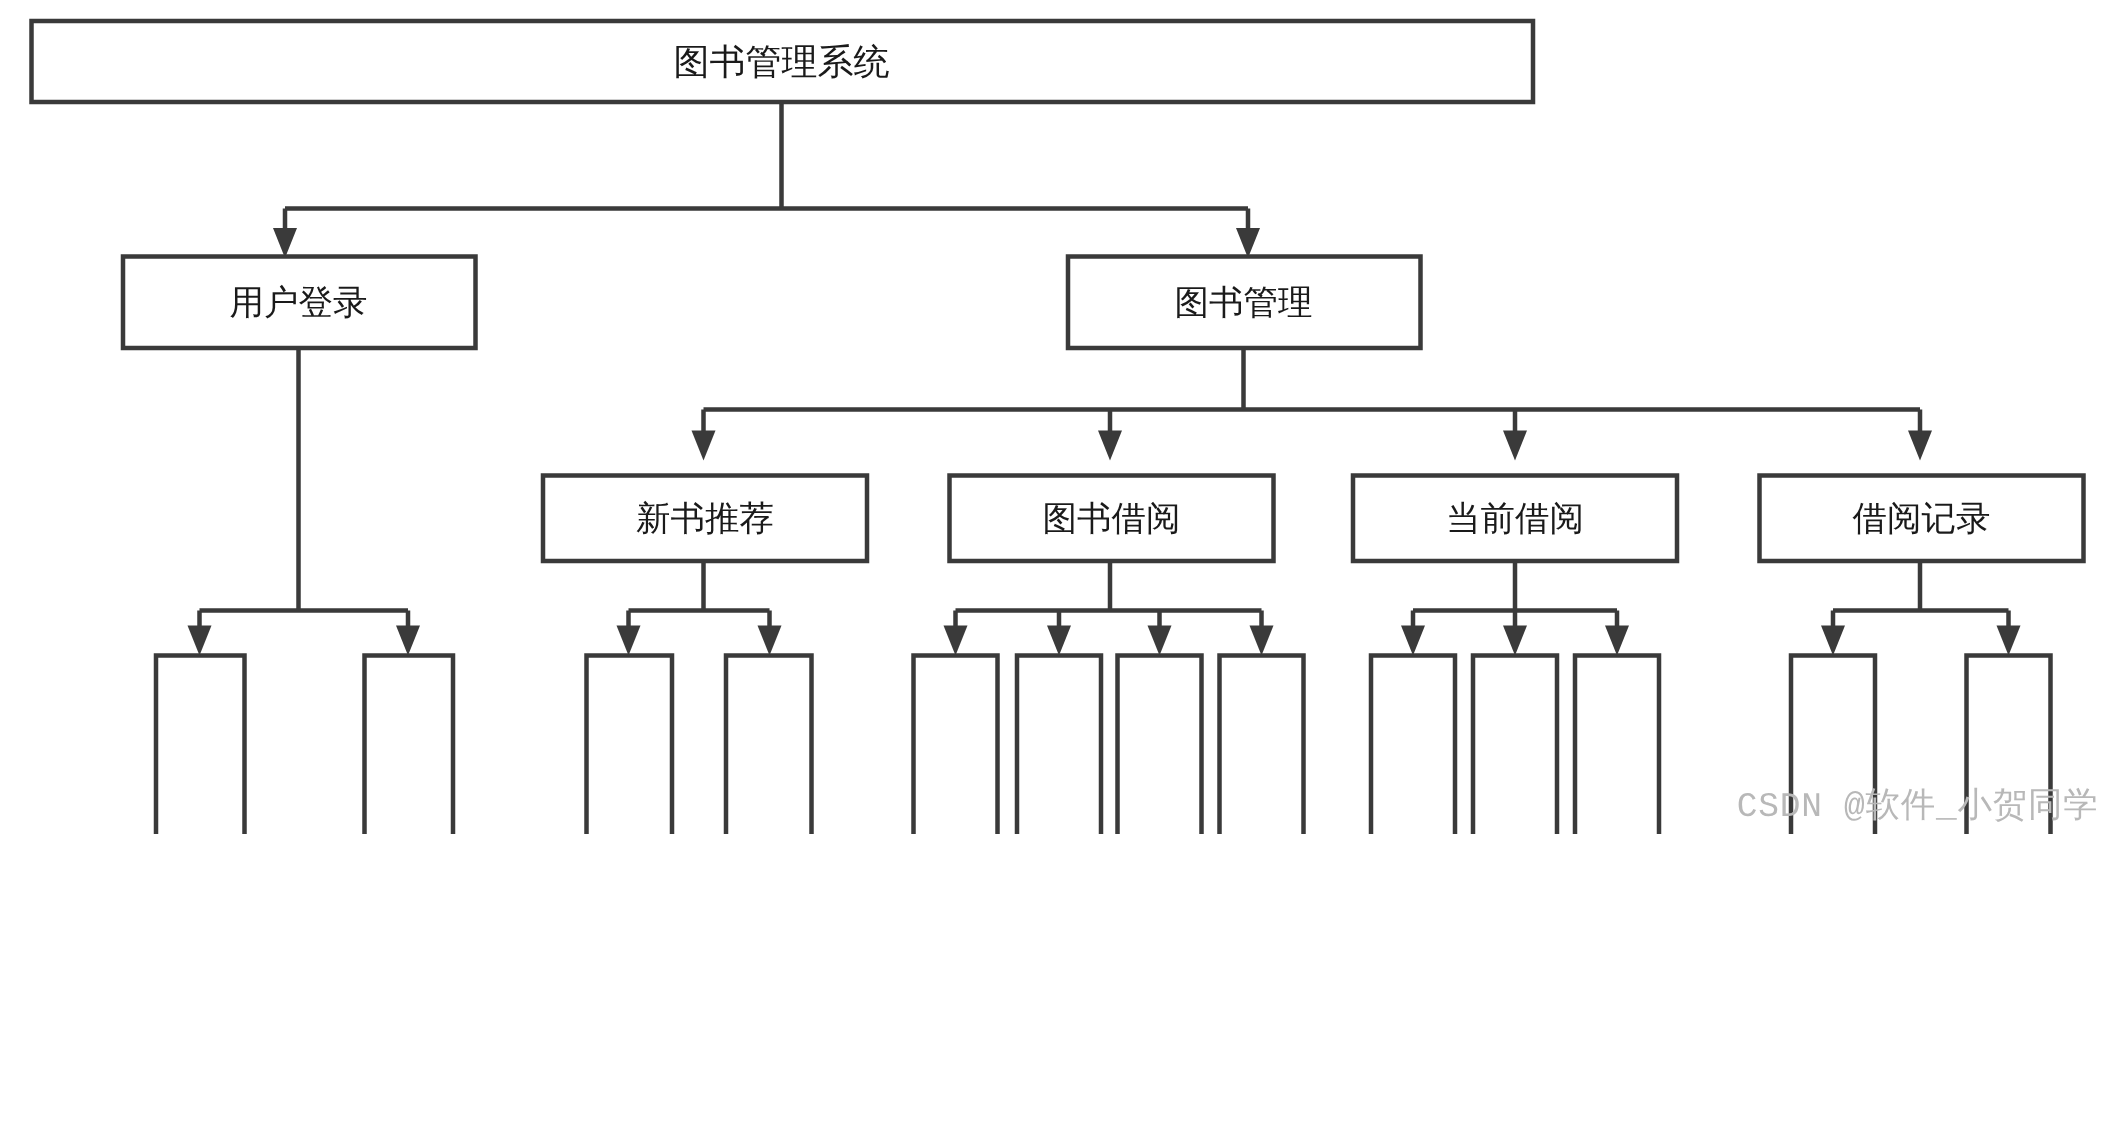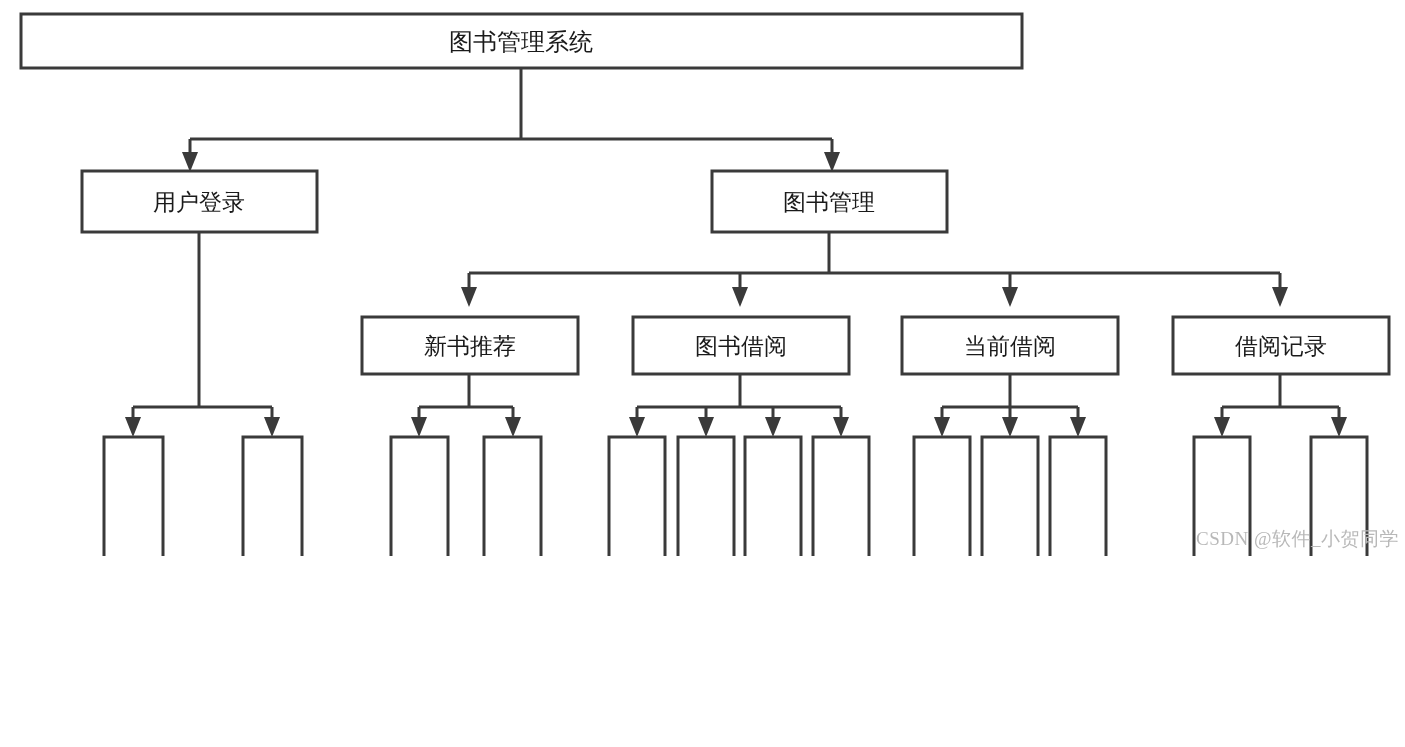--- a/index.html
+++ b/index.html
@@ -65,22 +65,22 @@
     align-items:flex-start;
     justify-content:center;
     pointer-events:none;
   }
   .vlabel.centered{ align-items:center; }
 
   .watermark{
     position:absolute;
     right:6px;
     bottom:4px;
-    font-family:Liberation Serif, serif;
-    font-size:19px;
+    font-family:Liberation Mono, monospace;
+    font-size:23px;
     color:#b8b8b8;
     white-space:nowrap;
     letter-spacing:0.5px;
     text-align:center;
   }
 </style>
 </head>
 <body>
 
 <div id="stage">

